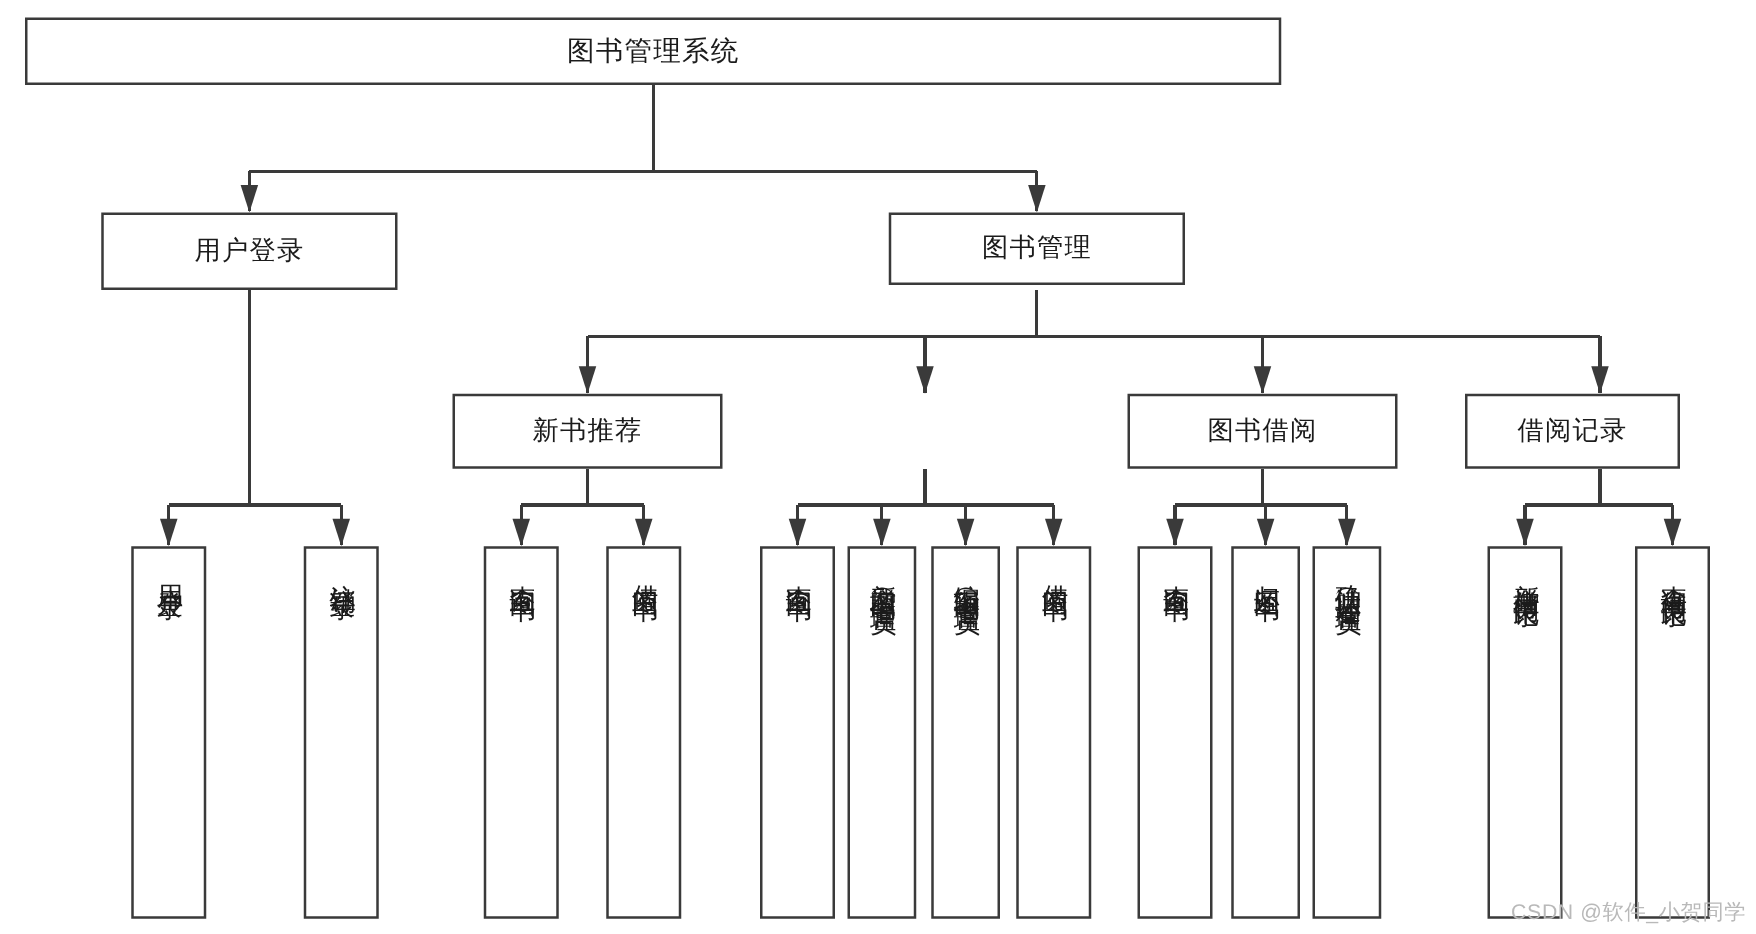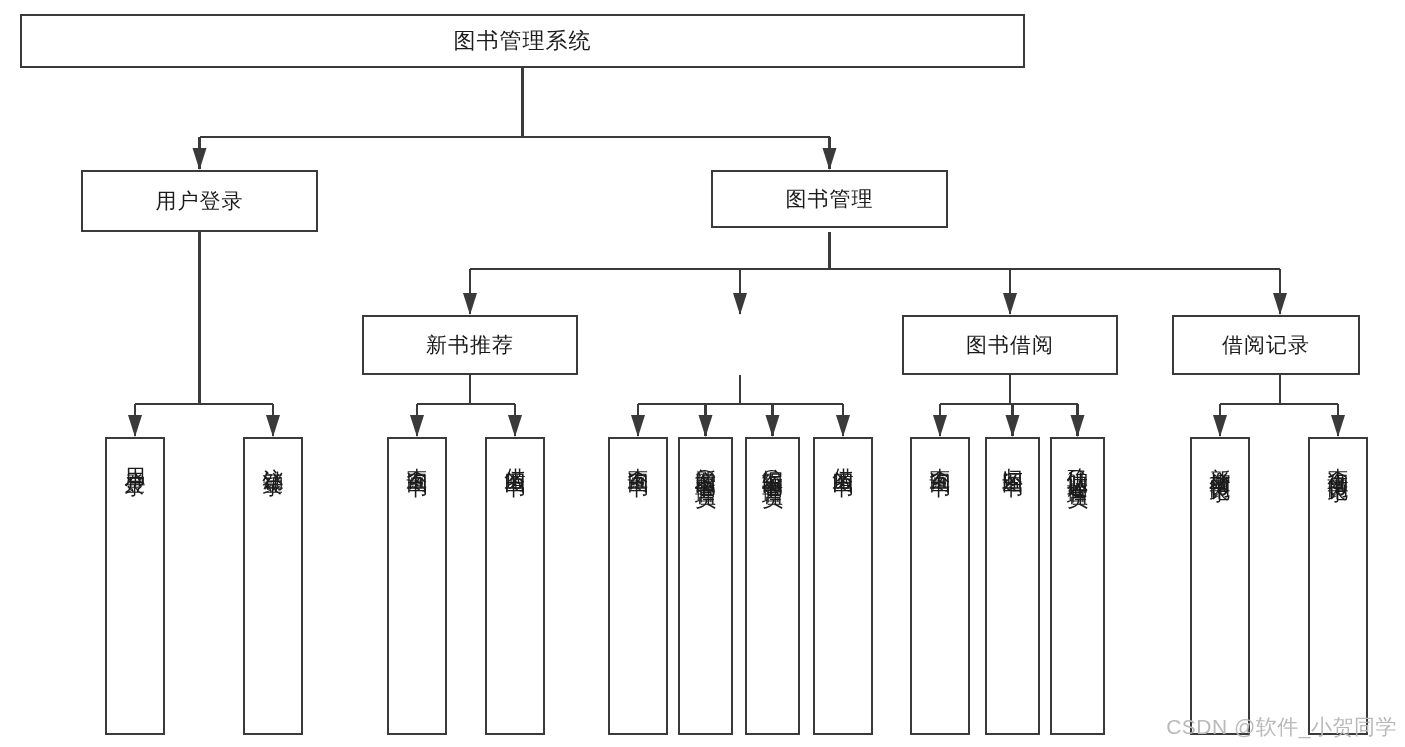--- a/index.html
+++ b/index.html
@@ -55,21 +55,21 @@
     font-size: 21px;
     letter-spacing: 3px;
     line-height: 1.05;
     white-space: nowrap;
     display: block;
   }
   .watermark {
     position: absolute;
     right: 8px;
     bottom: 6px;
-    font-size: 21px;
+    font-size: 17px;
     color: #b9b9b9;
     white-space: nowrap;
     z-index: 3;
     letter-spacing: 0.5px;
   }
 </style>
 </head>
 <body>
 
 <div id="diagram-root">
@@ -139,21 +139,21 @@
   <div class="node node-h" id="node-book-manage" style="left: 711px; top: 170px; width: 237px; height: 58px;">
     <span>图书管理</span>
   </div>
 
   <div class="node node-h" id="node-new-book-rec" style="left: 362px; top: 315px; width: 216px; height: 60px;">
     <span>新书推荐</span>
   </div>
   <div class="node node-h" id="node-current-borrow" style="left: 902px; top: 315px; width: 216px; height: 60px;">
     <span>图书借阅</span>
   </div>
-  <div class="node node-h" id="node-borrow-record" style="left: 1172px; top: 315px; width: 188px; height: 60px;">
+  <div class="node node-h" id="node-borrow-record" style="left: 1172px; top: 315px; width: 172px; height: 60px;">
     <span>借阅记录</span>
   </div>
 
   <div class="node node-v" id="leaf-0" style="left: 105px; top: 437px; width: 60px; height: 298px;">
     <span class="vtext">用户登录</span>
   </div>
   <div class="node node-v" id="leaf-1" style="left: 243px; top: 437px; width: 60px; height: 298px;">
     <span class="vtext">注销登录</span>
   </div>
   <div class="node node-v" id="leaf-2" style="left: 387px; top: 437px; width: 60px; height: 298px;">

